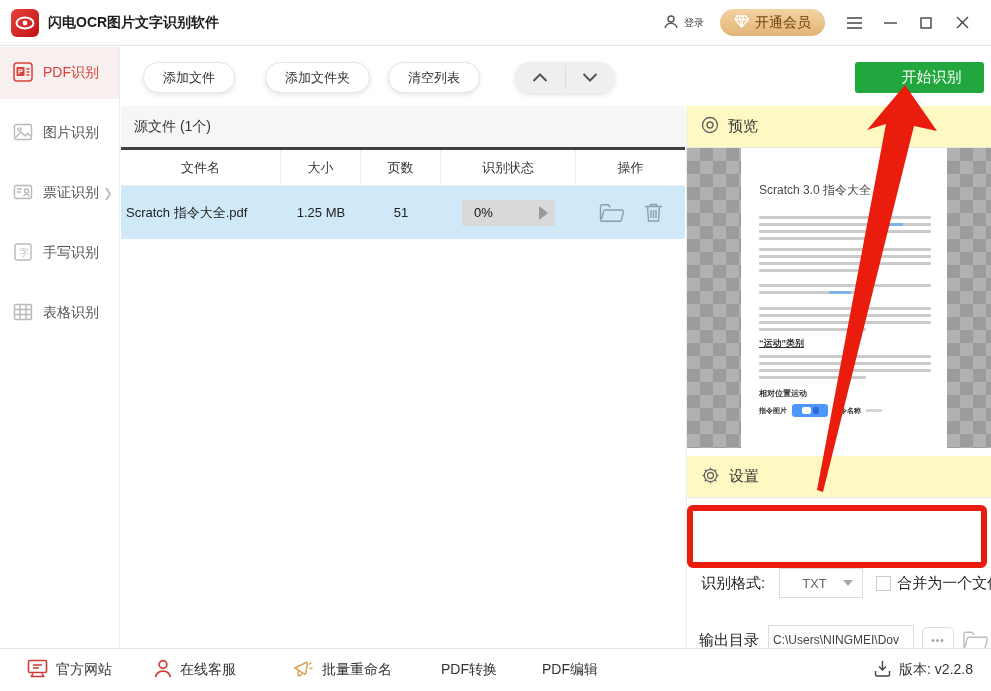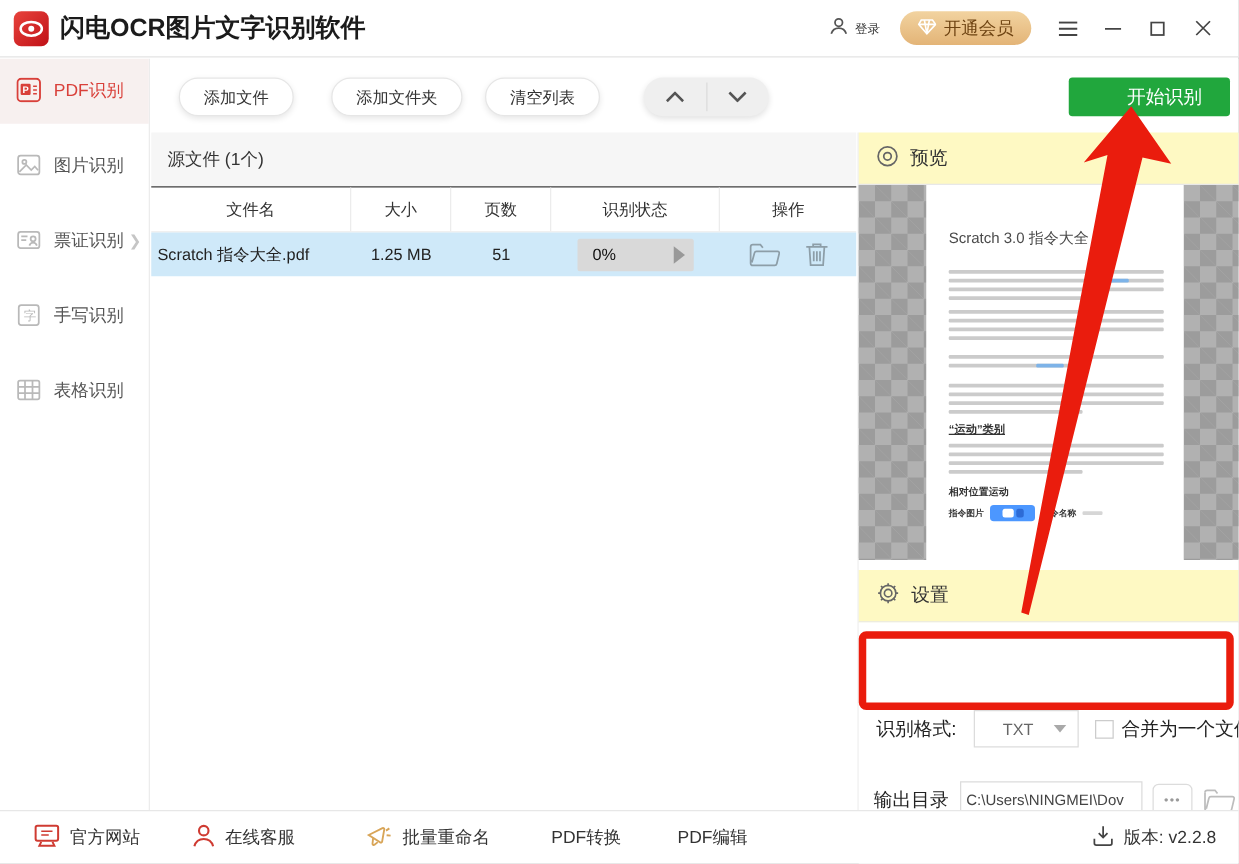--- a/index.html
+++ b/index.html
@@ -5,21 +5,21 @@
   * { margin:0; padding:0; box-sizing:border-box; }
   body { background:#888; font-family:"Liberation Sans", sans-serif; }
   .app { position:relative; width:991px; height:691px; background:#fff; overflow:hidden;
          font-family:"Liberation Sans", sans-serif; color:#333; }
 
   
   .titlebar { position:absolute; left:0; top:0; right:0; height:46px; background:#fff;
               border-bottom:1px solid #e4e4e4; display:flex; align-items:center; }
   .logo { width:28px; height:28px; border-radius:6px; margin-left:11px; flex:0 0 auto;
           background:linear-gradient(135deg,#e8433c,#c01117); display:flex; align-items:center; justify-content:center; }
-  .app-title { margin-left:9px; font-size:20px; font-weight:700; color:#1b1b1b; }
+  .app-title { margin-left:9px; font-size:14px; font-weight:700; color:#1b1b1b; }
   .tb-right { margin-left:auto; display:flex; align-items:center; padding-right:14px; }
   .login { display:flex; align-items:center; gap:5px; font-size:10px; color:#333; cursor:pointer; }
   .vip-pill { display:flex; align-items:center; gap:6px; height:27px; padding:0 14px; margin-left:16px;
               border-radius:14px; background:linear-gradient(180deg,#f2d3a0,#e3b477);
               color:#6e4312; font-size:14px; cursor:pointer; }
   .winbtn { width:30px; height:28px; display:flex; align-items:center; justify-content:center;
             color:#444; cursor:pointer; margin-left:6px; }
   .menu-btn { margin-left:14px; }
 
   
@@ -38,29 +38,29 @@
   .updown { position:absolute; left:394px; top:15px; width:100px; height:31px; border-radius:16px;
             background:#efefef; box-shadow:0 2px 5px rgba(0,0,0,.12); display:flex; overflow:hidden; }
   .ud-half { flex:1; display:flex; align-items:center; justify-content:center; cursor:pointer; }
   .ud-div { width:1px; background:#dcdcdc; margin:4px 0; }
   .start-btn { position:absolute; right:7px; top:15px; width:129px; height:31px; background:#21a73d;
                color:#fff; font-size:15px; border:none; border-radius:3px; cursor:pointer;
                font-family:inherit;padding-left:24px; }
 
   
   .table-area { position:absolute; left:121px; top:106px; width:564px; bottom:43px; background:#fff; }
-  .src-band { height:44px; background:#f6f6f6; border-bottom:1px solid #404040; display:flex;
+  .src-band { height:44px; background:#f6f6f6; border-bottom:3px solid #404040; display:flex;
               align-items:center; padding-left:13px; font-size:14px; color:#333; }
   .thead { height:36px; display:flex; border-bottom:1px solid #ececec; }
   .th { display:flex; align-items:center; justify-content:center; font-size:13px; color:#333;
         border-right:1px solid #ececec; }
   .th:last-child { border-right:none; }
   .c-name { width:160px; } .c-size { width:80px; } .c-pages { width:80px; }
   .c-status { width:135px; } .c-ops { width:109px; }
-  .trow { height:35px; display:flex; background:#cfe9f9; align-items:center; cursor:pointer; }
+  .trow { height:53px; display:flex; background:#cfe9f9; align-items:center; cursor:pointer; }
   .td { display:flex; align-items:center; justify-content:center; font-size:13px; color:#222; height:100%; }
   .td.name { justify-content:flex-start; padding-left:5px; }
   .pbar { width:93px; height:26px; background:#d9d9d9; border-radius:2px; display:flex;
           align-items:center; position:relative; }
   .pbar .pct { font-size:13px; color:#111; margin-left:12px; }
   .ptri { position:absolute; right:7px; width:0; height:0; border-top:7px solid transparent;
           border-bottom:7px solid transparent; border-left:9px solid #999; }
   .op-ic { margin:0 10px; cursor:pointer; display:flex; }
 
   

